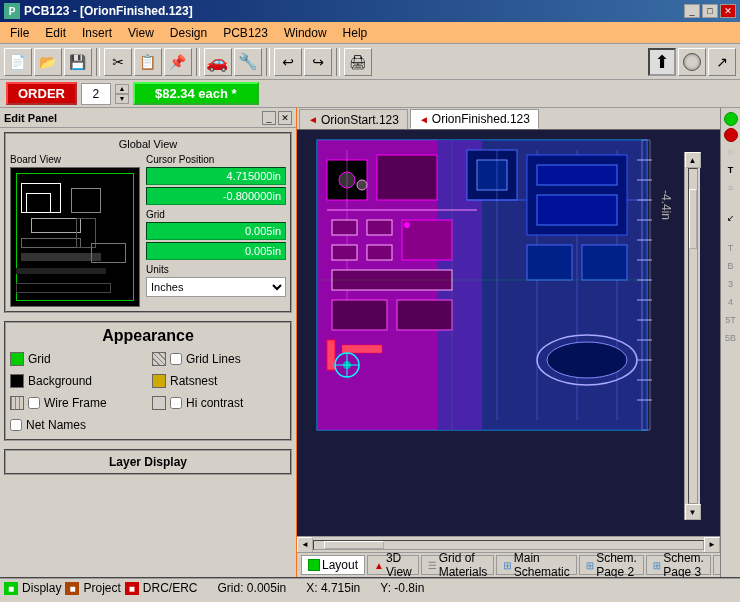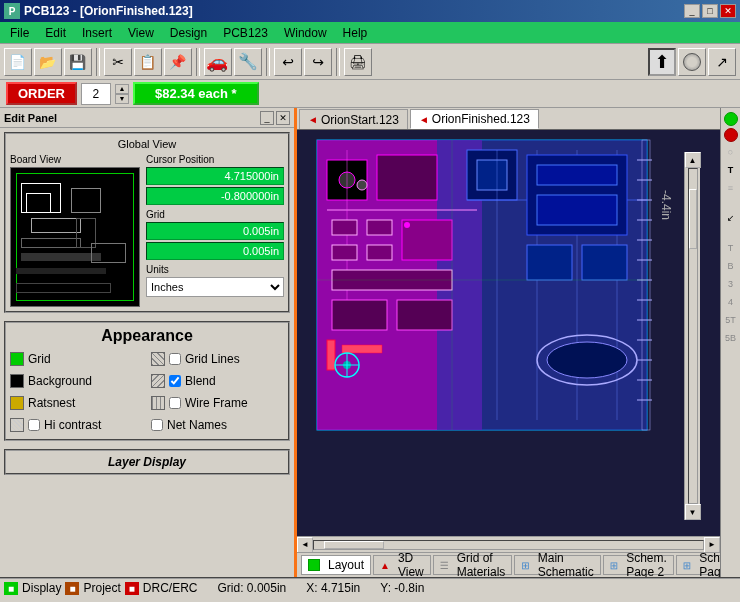--- a/index.html
+++ b/index.html
@@ -17,21 +17,21 @@
       user-select: none;
     }
     .title-bar-left { display: flex; align-items: center; gap: 4px; }
     .title-bar-icon { width: 16px; height: 16px; background: #4a8; display: flex; align-items: center; justify-content: center; font-size: 10px; color: white; font-weight: bold; }
     .title-bar-text { font-size: 12px; font-weight: bold; }
     .title-bar-controls { display: flex; gap: 2px; }
     .tb-btn { width: 16px; height: 14px; background: #d4d0c8; border: 1px solid #999; display: flex; align-items: center; justify-content: center; font-size: 9px; cursor: pointer; color: #000; }
 
     
     .menu-bar {
-      background: #22c55e;
+      background: #fdba74;
       height: 22px;
       display: flex;
       align-items: center;
       padding: 0 2px;
       border-bottom: 1px solid #999;
     }
     .menu-item { padding: 2px 8px; cursor: pointer; font-size: 12px; }
 
     
     .toolbar {
@@ -96,21 +96,21 @@
     .main-layout {
       display: flex;
       height: calc(602px - 22px - 22px - 36px - 28px - 25px);
     }
 
     
     .left-panel {
       width: 297px;
       min-width: 297px;
       background: #d4d0c8;
-      border-right: 3px solid #f97316;
+      border-right: 1px solid #f97316;
       display: flex;
       flex-direction: column;
       overflow: hidden;
     }
     .panel-title-bar {
       background: #d4d0c8;
       display: flex;
       align-items: center;
       justify-content: space-between;
       padding: 2px 4px;
@@ -205,21 +205,20 @@
       border: 1px solid #666;
       flex-shrink: 0;
       background: repeating-linear-gradient(45deg, #888 0px, #888 1px, transparent 1px, transparent 4px);
     }
 
     
     .layer-display-section {
       border: 2px groove #999;
       margin: 4px;
       padding: 4px;
-      font-style: italic;
     }
     .layer-display-title {
       text-align: center;
       font-size: 12px;
       font-weight: bold;
     }
 
     
     .right-area {
       flex: 1;
@@ -314,21 +313,21 @@
     }
     .bottom-tab {
       padding: 2px 6px;
       border: 1px solid #999;
       background: #d4d0c8;
       cursor: pointer;
       font-size: 11px;
       height: 20px;
       display: flex;
       align-items: center;
-      gap: 8px;
+      gap: 2px;
     }
     .bottom-tab.active { background: white; }
 
     
     .status-bar {
       background: #d4d0c8;
       height: 20px;
       display: flex;
       align-items: center;
       border-top: 2px groove #999;
@@ -480,25 +479,20 @@
           <div class="hatch-swatch"></div>
           <input type="checkbox" class="app-checkbox" style="">
           <span>Grid Lines</span>
         </div>
 
         <div class="app-item">
           <div class="color-swatch" style="background:#000000;"></div>
           <span>Background</span>
         </div>
 
-        <div class="app-item">
-          <div class="hatch-swatch" style="background:repeating-linear-gradient(135deg,#888 0,#888 1px,transparent 1px,transparent 4px);"></div>
-          <input type="checkbox" class="app-checkbox" checked="" style="">
-          <span>Blend</span>
-        </div>
 
         <div class="app-item">
           <div class="color-swatch" style="background:#ccaa00;"></div>
           <span>Ratsnest</span>
         </div>
 
         <div class="app-item">
           <div class="hatch-swatch" style="background:repeating-linear-gradient(90deg,#888 0,#888 1px,transparent 1px,transparent 4px);"></div>
           <input type="checkbox" class="app-checkbox" style="">
           <span>Wire Frame</span>

